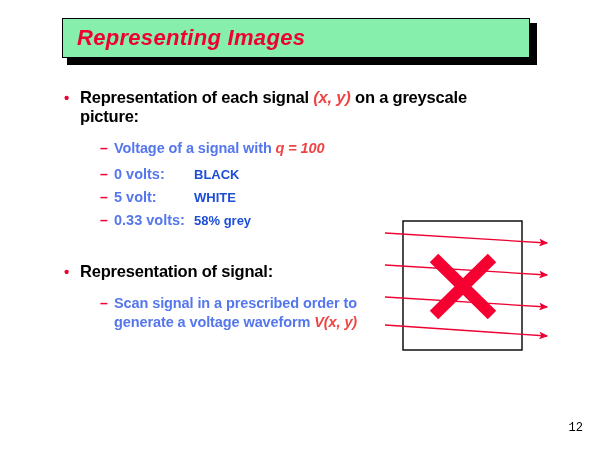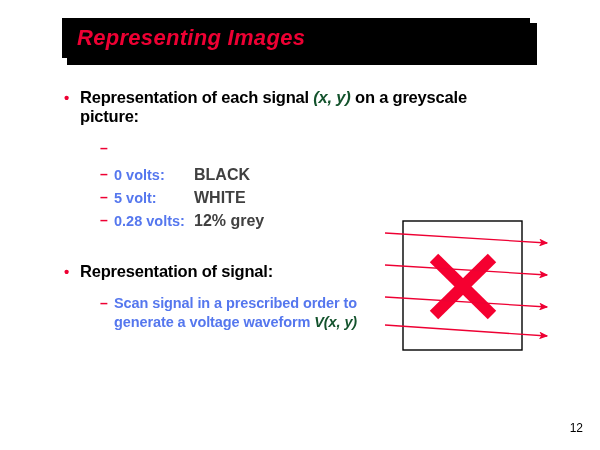--- a/index.html
+++ b/index.html
@@ -23,21 +23,21 @@
     width: 470px;
     height: 42px;
     background: #000000;
   }
   #title-box {
     position: absolute;
     left: 62px;
     top: 18px;
     width: 468px;
     height: 40px;
-    background: #000000;
+    background: #86efac;
     border: 1.5px solid #000000;
     box-sizing: border-box;
   }
   #title-text {
     position: absolute;
     left: 14px;
     top: 6px;
     font-family: "Liberation Sans", sans-serif;
     font-size: 22px;
     font-style: italic;
@@ -71,21 +71,21 @@
     font-weight: bold;
   }
   .l1-text {
     color: #000000;
     font-size: 16.5px;
     font-weight: bold;
     line-height: 19px;
     letter-spacing: -0.2px;
   }
   .green-it {
-    color: #14532d;
+    color: #ef4444;
     font-style: italic;
     font-weight: bold;
     margin-top: 12px;
   }
 
   .l2-item {
     position: absolute;
     display: flex;
     align-items: flex-start;
   }
@@ -106,22 +106,22 @@
   }
   .l2-col-a {
     color: #5577ee;
     font-size: 14.5px;
     font-weight: bold;
     line-height: 19px;
     display: inline-block;
     width: 80px;
   }
   .l2-col-b {
-    color: #404040;
-    font-size: 16px;
+    color: #1d4ed8;
+    font-size: 13px;
     font-weight: bold;
     line-height: 19px;
   }
 
   
   #diagram {
     position: absolute;
     left: 375px;
     top: 205px;
     width: 200px;
@@ -131,56 +131,57 @@
     display: block;
   }
 
   
   #page-number {
     position: absolute;
     right: 17px;
     bottom: 15px;
     font-size: 12px;
     color: #000000;
-    font-family: Liberation Sans, sans-serif;
+    font-family: Liberation Mono, monospace;
     margin-top: 39px;
   }
 </style>
 </head>
 <body>
 
 <div id="title-shadow"></div>
 <div id="title-box">
   <div id="title-text">Representing Images</div>
 </div>
 
 <div id="content">
 
   <div class="l1-item" style="left:64px; top:88px; width:420px;">
     <span class="l1-bullet">•</span>
     <span class="l1-text"><span>Representation of each signal </span><span class="green-it">(x, y)</span><span> on a greyscale picture:</span></span>
   </div>
 
   <div class="l2-item" style="left:100px; top:139px; width:330px;">
     <span class="l2-dash">–</span>
+    <span class="l2-text"><span>Voltage of a signal with </span><span class="green-it">q = 100</span></span>
   </div>
 
   <div class="l2-item" style="left:100px; top:165px; width:330px;">
     <span class="l2-dash">–</span>
     <span><span class="l2-col-a">0 volts:</span><span class="l2-col-b">BLACK</span></span>
   </div>
 
   <div class="l2-item" style="left:100px; top:188px; width:330px;">
     <span class="l2-dash">–</span>
     <span><span class="l2-col-a">5 volt:</span><span class="l2-col-b">WHITE</span></span>
   </div>
 
   <div class="l2-item" style="left:100px; top:211px; width:330px;">
     <span class="l2-dash">–</span>
-    <span><span class="l2-col-a">0.28 volts:</span><span class="l2-col-b">12% grey</span></span>
+    <span><span class="l2-col-a">0.33 volts:</span><span class="l2-col-b">58% grey</span></span>
   </div>
 
   <div class="l1-item" style="left:64px; top:262px; width:330px;">
     <span class="l1-bullet">•</span>
     <span class="l1-text">Representation of signal:</span>
   </div>
 
   <div class="l2-item" style="left:100px; top:294px; width:270px;">
     <span class="l2-dash">–</span>
     <span class="l2-text"><span>Scan signal in a prescribed order to generate a voltage waveform </span><span class="green-it">V(x, y)</span></span>

